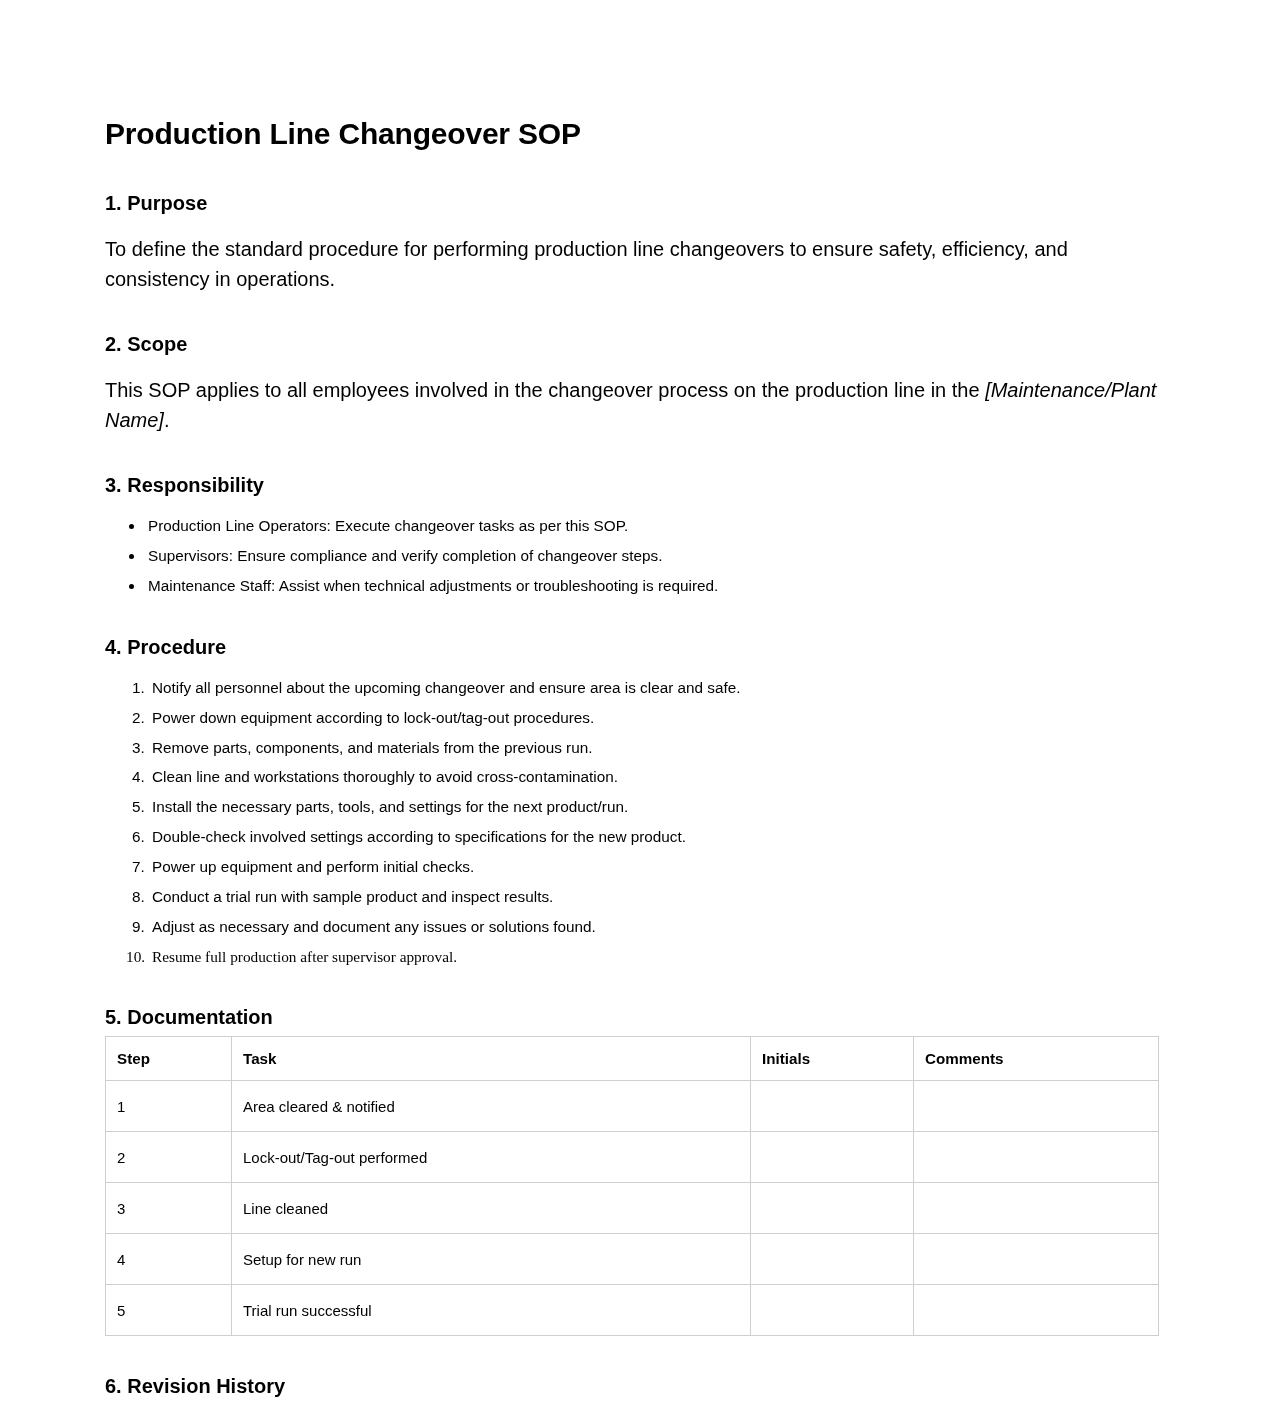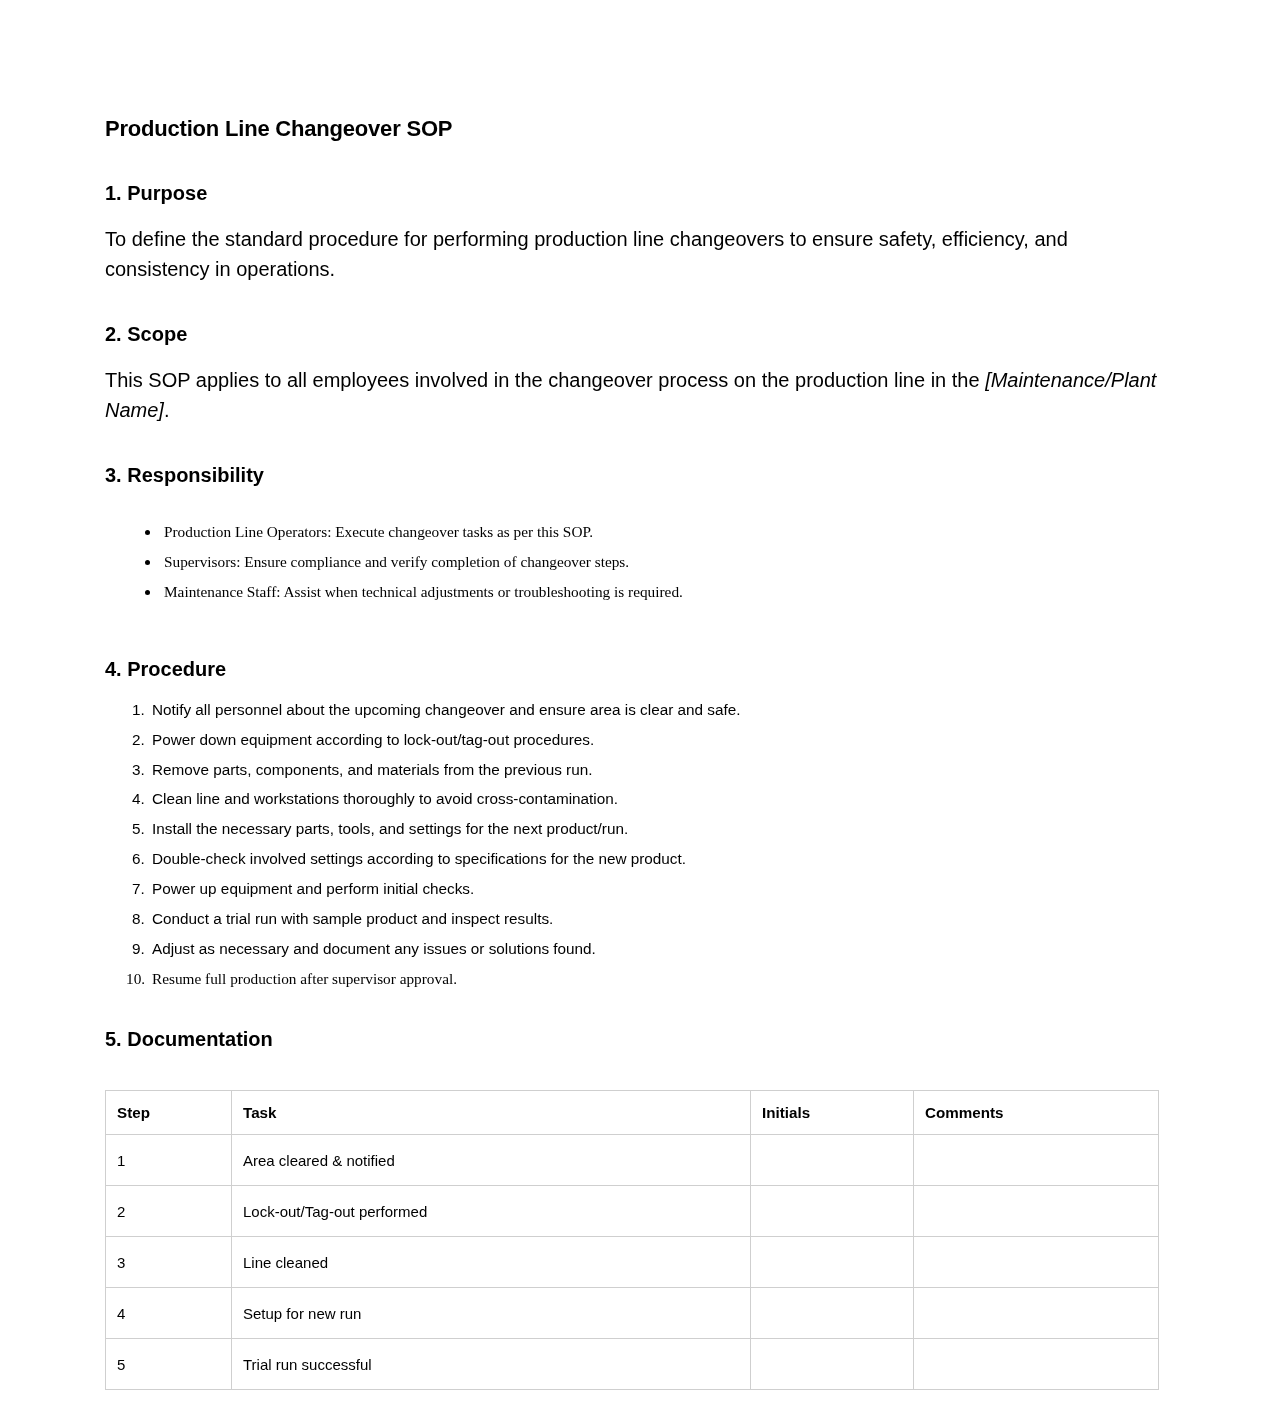--- a/index.html
+++ b/index.html
@@ -21,21 +21,21 @@
     padding: 0;
     box-sizing: border-box;
   }
   .content {
     position: absolute;
     left: 105px;
     top: 0;
     width: 1053px;
   }
   .doc-title {
-    font-size: 22px;
+    font-size: 30px;
     font-weight: bold;
     letter-spacing: -0.2px;
     margin: 0;
     padding-top: 115px;
     line-height: 1.25;
     color: #000;
   }
   h2.section-heading {
     font-size: 20px;
     font-weight: bold;
@@ -48,26 +48,25 @@
     font-size: 20px;
     line-height: 1.5;
     margin: 0;
     padding-top: 18px;
     color: #000;
   }
   p.body-text .placeholder-italic {
     font-style: italic;
   }
   ul.bullet-list {
-    margin: 16px;
+    margin: 0;
     padding-top: 17px;
     padding-left: 40px;
     padding-bottom: 0;
     list-style-type: disc;
-    font-family: Liberation Serif, serif;
   }
   ul.bullet-list li {
     font-size: 15.3px;
     line-height: 1.4;
     margin-bottom: 9px;
     padding-left: 3px;
   }
   ul.bullet-list li:last-child { margin-bottom: 0; }
   ol.numbered-list {
     margin: 0;
@@ -80,21 +79,21 @@
     font-size: 15.3px;
     line-height: 1.4;
     margin-bottom: 8.5px;
     padding-left: 3px;
   }
   ol.numbered-list li:last-child { margin-bottom: 0; font-family: Liberation Serif, serif; }
 
   table.doc-table {
     border-collapse: collapse;
     width: 1053px;
-    margin-top: 38px;
+    margin-top: 6px;
     table-layout: fixed;
   }
   table.doc-table th,
   table.doc-table td {
     border: 1px solid #cfcfcf;
     text-align: left;
     vertical-align: middle;
     font-size: 15px;
     padding: 11px 0 11px 11px;
     height: 20px;

